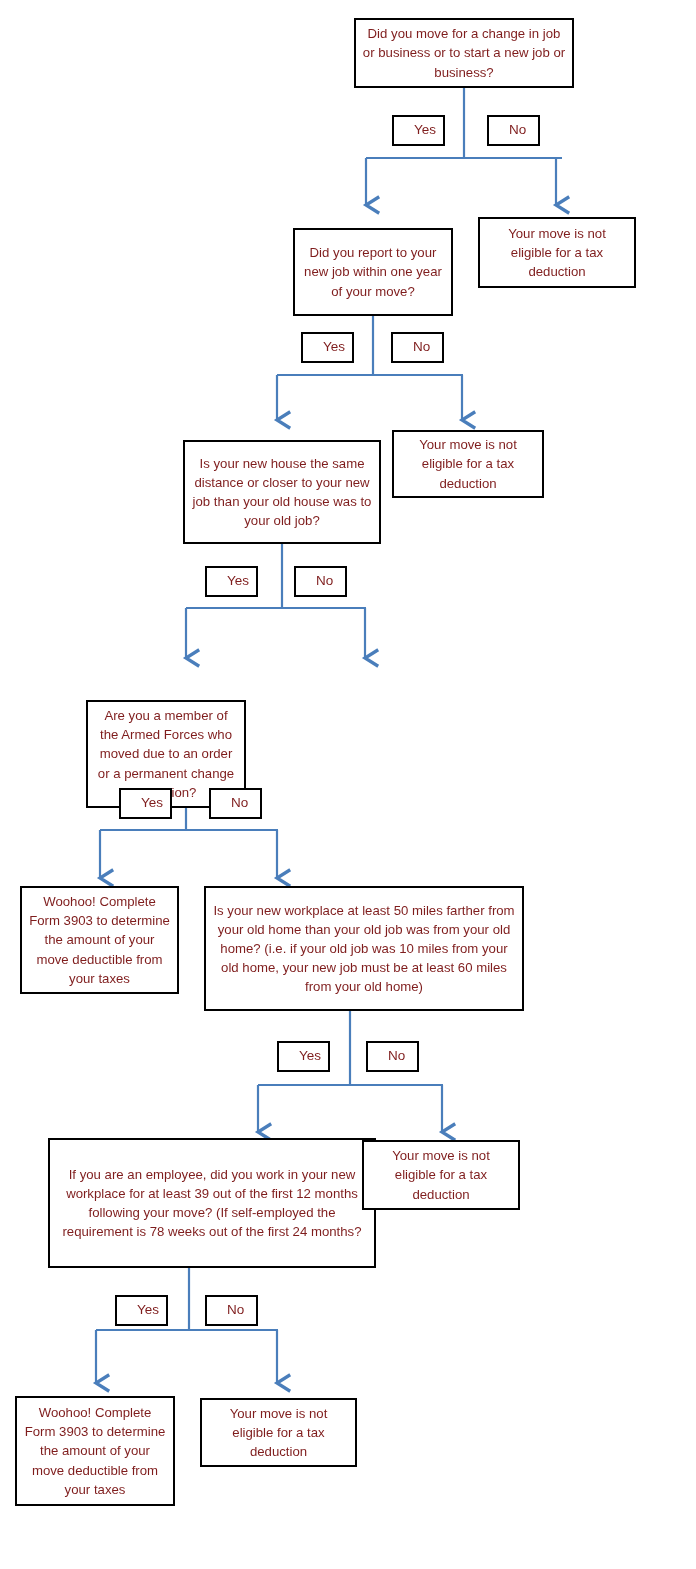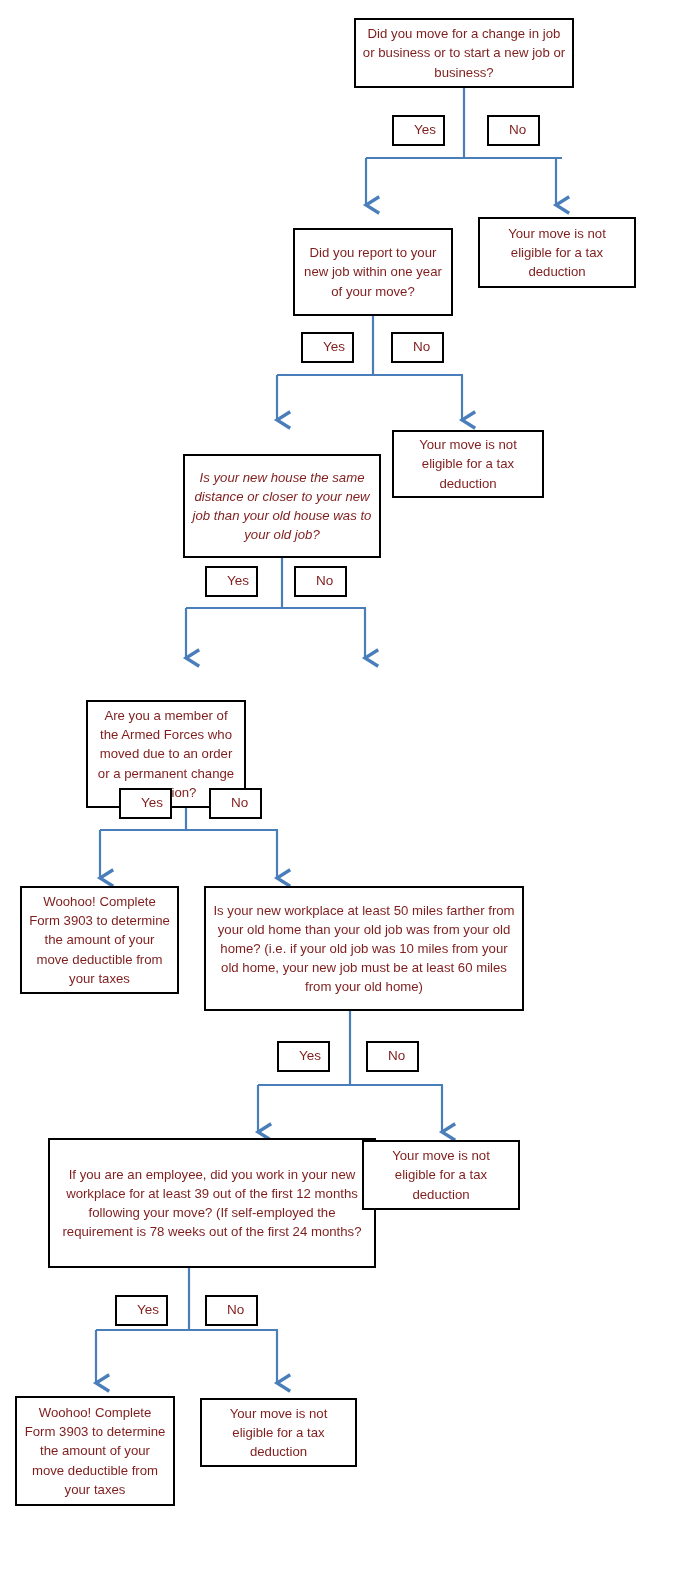--- a/index.html
+++ b/index.html
@@ -133,21 +133,21 @@
   </div>
 
   <div class="node label" style="left:301px; top:332px; width:53px; height:31px;">
     <span class="node-text">Yes</span>
   </div>
 
   <div class="node label" style="left:391px; top:332px; width:53px; height:31px;">
     <span class="node-text">No</span>
   </div>
 
-  <div class="node" style="left:183px; top:454px; width:198px; height:104px;font-style:italic;">
+  <div class="node" style="left:183px; top:440px; width:198px; height:104px;">
     <span class="node-text">Is your new house the same distance or closer to your new job than your old house was to your old job?</span>
   </div>
 
   <div class="node" style="left:392px; top:430px; width:152px; height:68px;">
     <span class="node-text">Your move is not eligible for a tax deduction</span>
   </div>
 
   <div class="node label" style="left:205px; top:566px; width:53px; height:31px;">
     <span class="node-text">Yes</span>
   </div>

